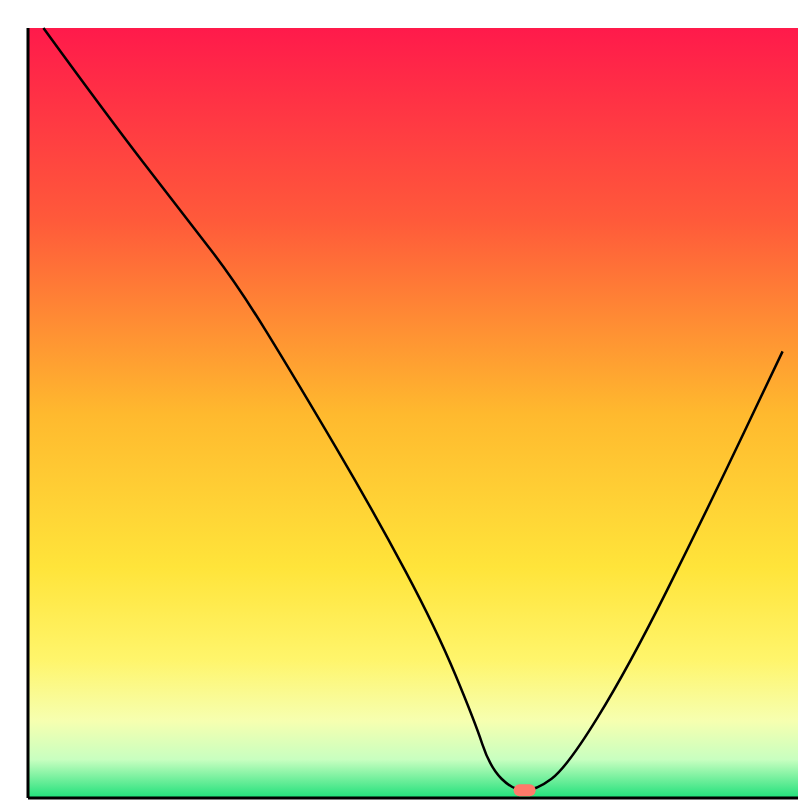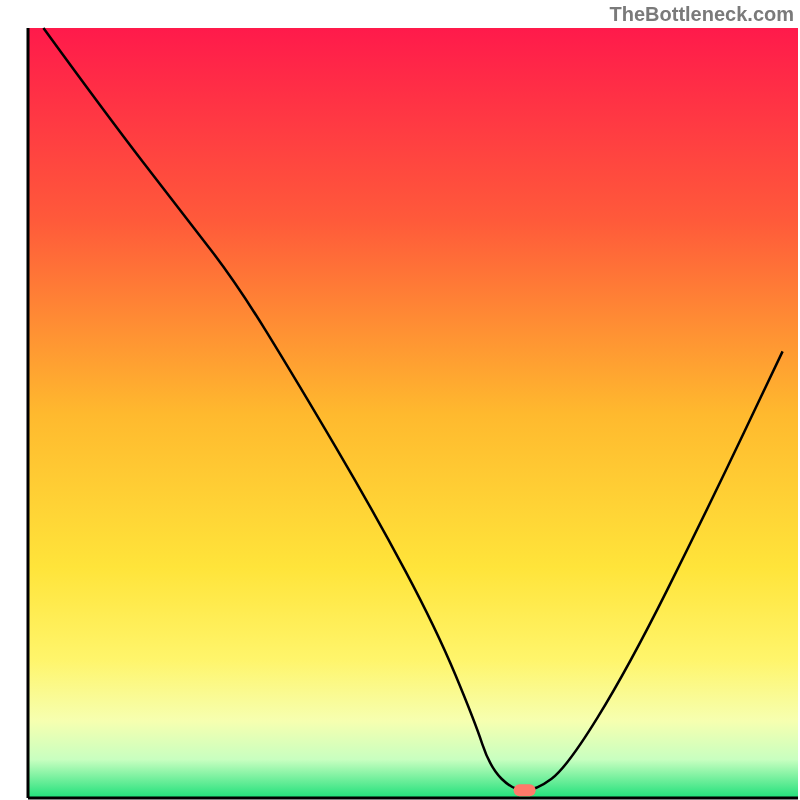--- a/index.html
+++ b/index.html
@@ -25,21 +25,20 @@
     z-index: 10;
   }
   svg {
     display: block;
   }
 </style>
 </head>
 <body>
 
 <div class="container">
-  <div class="watermark">TheBottleneck.com</div>
   <svg id="chart-svg" width="800" height="800">
     <defs>
       <linearGradient id="bg-grad" x1="0" y1="0" x2="0" y2="1">
           <stop offset="0%" stop-color="#ff1a4b"></stop>
           <stop offset="25%" stop-color="#ff5a3a"></stop>
           <stop offset="50%" stop-color="#ffb92e"></stop>
           <stop offset="70%" stop-color="#ffe43a"></stop>
           <stop offset="82%" stop-color="#fff56b"></stop>
           <stop offset="90%" stop-color="#f6ffb0"></stop>
           <stop offset="95%" stop-color="#c8ffc0"></stop>

